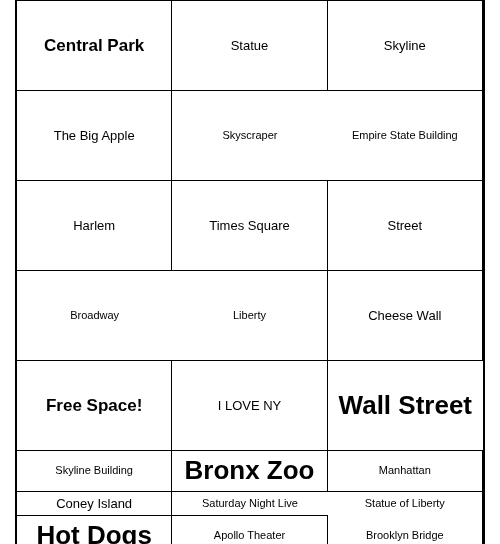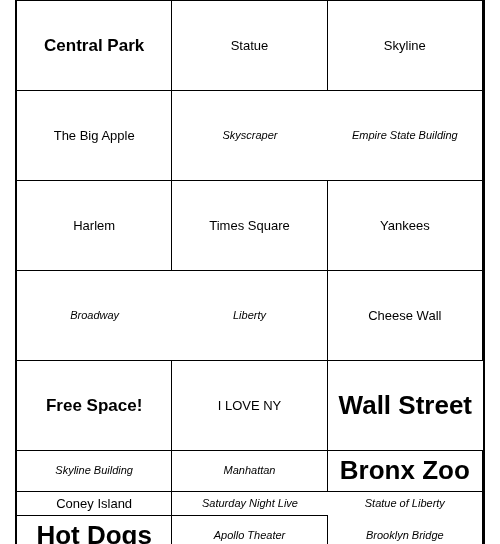--- a/index.html
+++ b/index.html
@@ -60,21 +60,20 @@
     .bingo-cell.medium {
       font-size: 17px;
       font-weight: bold;
     }
     .bingo-cell.xlarge {
       font-size: 26px;
       font-weight: bold;
     }
     .bingo-cell.small {
       font-size: 11px;
-      font-style: italic;
     }
   </style>
 </head>
 <body>
 
 <div class="bingo-card">
   <div class="bingo-header">
   <div class="bingo-header-cell">B</div>
       <div class="bingo-header-cell">I</div>
       <div class="bingo-header-cell">N</div>
@@ -83,30 +82,30 @@
     </div>
   <div class="bingo-grid">
   <div class="bingo-cell medium">Central Park</div>
       <div class="bingo-cell">Statue</div>
       <div class="bingo-cell">Skyline</div>
       <div class="bingo-cell">The Big Apple</div>
       <div class="bingo-cell small">Skyscraper</div>
       <div class="bingo-cell small">Empire State Building</div>
       <div class="bingo-cell">Harlem</div>
       <div class="bingo-cell">Times Square</div>
-      <div class="bingo-cell">Yankees</div>
+      <div class="bingo-cell">Street</div>
       <div class="bingo-cell small">Broadway</div>
       <div class="bingo-cell small">Liberty</div>
       <div class="bingo-cell">Cheese Wall</div>
       <div class="bingo-cell medium">Free Space!</div>
       <div class="bingo-cell">I LOVE NY</div>
       <div class="bingo-cell large">Wall Street</div>
       <div class="bingo-cell small">Skyline Building</div>
+      <div class="bingo-cell large">Bronx Zoo</div>
       <div class="bingo-cell small">Manhattan</div>
-      <div class="bingo-cell large">Bronx Zoo</div>
       <div class="bingo-cell">Coney Island</div>
       <div class="bingo-cell small">Saturday Night Live</div>
       <div class="bingo-cell small">Statue of Liberty</div>
       <div class="bingo-cell xlarge">Hot Dogs</div>
       <div class="bingo-cell small">Apollo Theater</div>
       <div class="bingo-cell small">Brooklyn Bridge</div>
       <div class="bingo-cell xlarge">Taxi</div>
     </div>
 </div>
 

